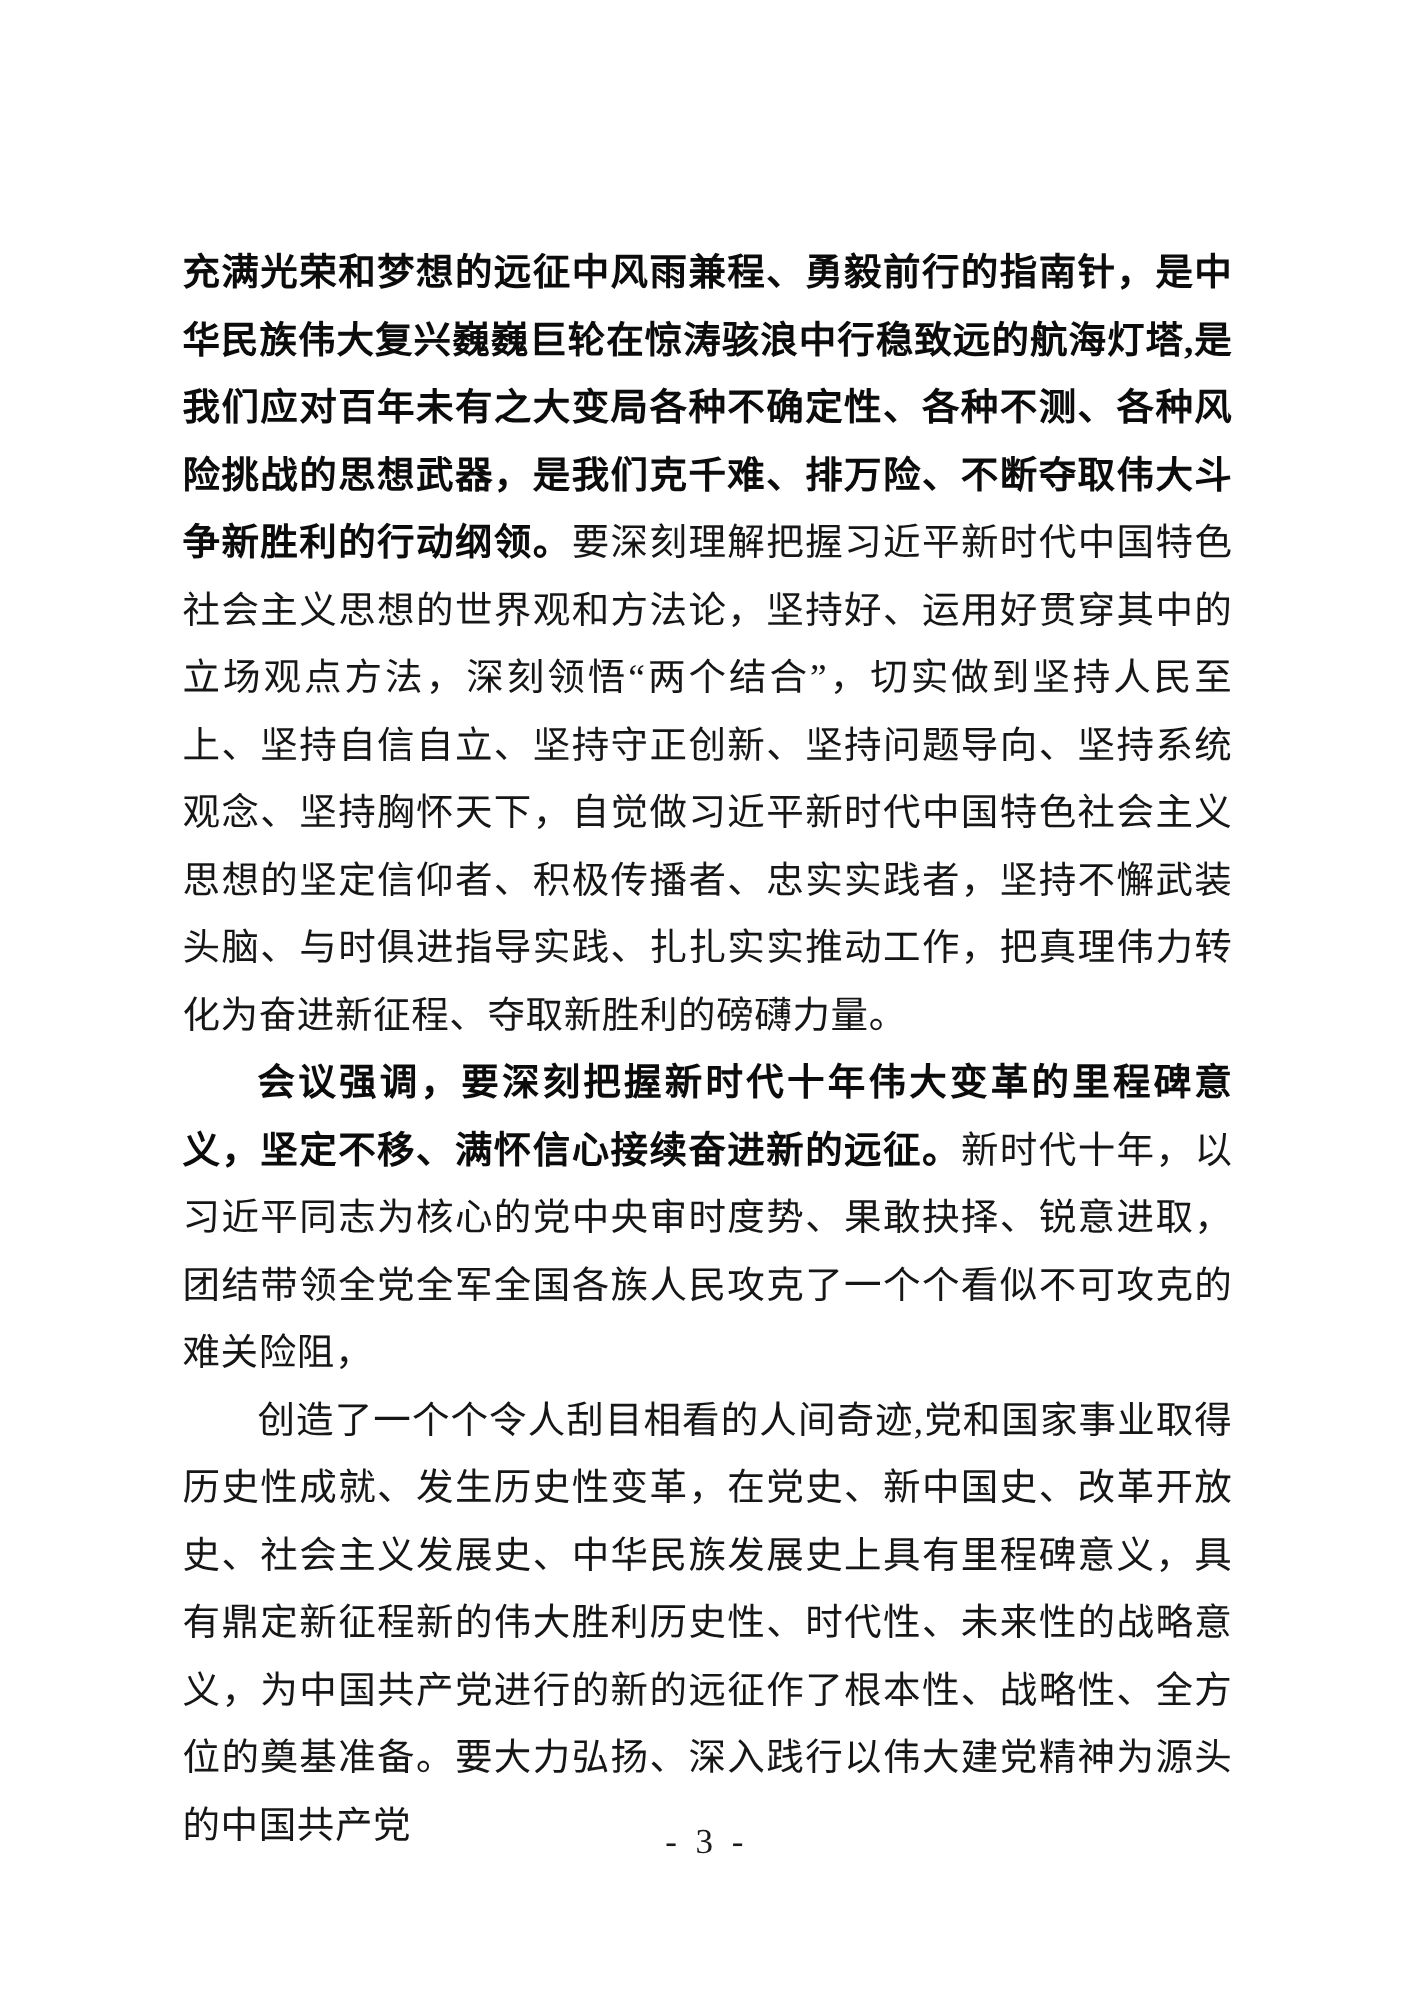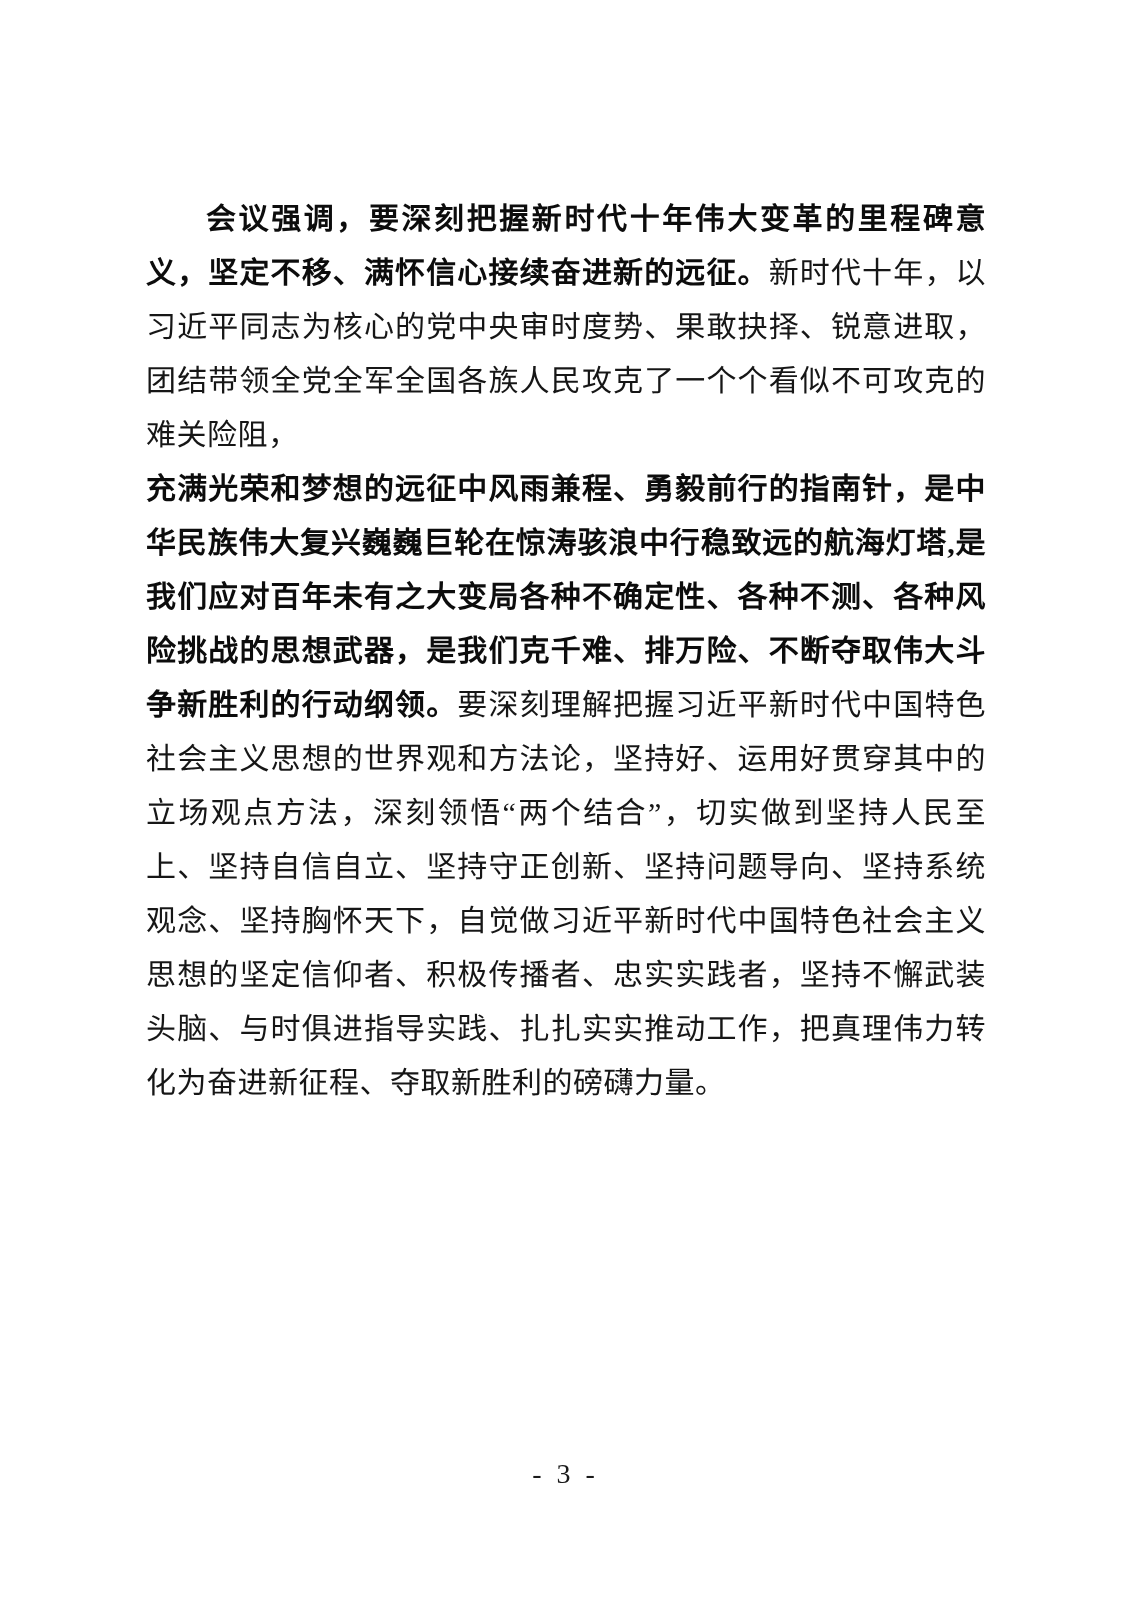--- a/index.html
+++ b/index.html
@@ -53,22 +53,23 @@
     font-family: "Liberation Serif", serif;
   }
 </style>
 </head>
 <body>
 
 <div class="page">
 
   <div class="content">
 
+    <p class="para"><span class="seg bold">充满光荣和梦想的远征中风雨兼程、勇毅前行的指南针，是中华民族伟大复兴巍巍巨轮在惊涛骇浪中行稳致远的航海灯塔,是我们应对百年未有之大变局各种不确定性、各种不测、各种风险挑战的思想武器，是我们克千难、排万险、不断夺取伟大斗争新胜利的行动纲领。</span><span class="seg">要深刻理解把握习近平新时代中国特色社会主义思想的世界观和方法论，坚持好、运用好贯穿其中的立场观点方法，深刻领悟“两个结合”，切实做到坚持人民至上、坚持自信自立、坚持守正创新、坚持问题导向、坚持系统观念、坚持胸怀天下，自觉做习近平新时代中国特色社会主义思想的坚定信仰者、积极传播者、忠实实践者，坚持不懈武装头脑、与时俱进指导实践、扎扎实实推动工作，把真理伟力转化为奋进新征程、夺取新胜利的磅礴力量。</span></p>
+
     <p class="para indent"><span class="seg bold">会议强调，要深刻把握新时代十年伟大变革的里程碑意义，坚定不移、满怀信心接续奋进新的远征。</span><span class="seg">新时代十年，以习近平同志为核心的党中央审时度势、果敢抉择、锐意进取，团结带领全党全军全国各族人民攻克了一个个看似不可攻克的难关险阻，</span></p>
 
-    <p class="para"><span class="seg bold">充满光荣和梦想的远征中风雨兼程、勇毅前行的指南针，是中华民族伟大复兴巍巍巨轮在惊涛骇浪中行稳致远的航海灯塔,是我们应对百年未有之大变局各种不确定性、各种不测、各种风险挑战的思想武器，是我们克千难、排万险、不断夺取伟大斗争新胜利的行动纲领。</span><span class="seg">要深刻理解把握习近平新时代中国特色社会主义思想的世界观和方法论，坚持好、运用好贯穿其中的立场观点方法，深刻领悟“两个结合”，切实做到坚持人民至上、坚持自信自立、坚持守正创新、坚持问题导向、坚持系统观念、坚持胸怀天下，自觉做习近平新时代中国特色社会主义思想的坚定信仰者、积极传播者、忠实实践者，坚持不懈武装头脑、与时俱进指导实践、扎扎实实推动工作，把真理伟力转化为奋进新征程、夺取新胜利的磅礴力量。</span></p>
-
+    <p class="para indent"><span class="seg">创造了一个个令人刮目相看的人间奇迹,党和国家事业取得历史性成就、发生历史性变革，在党史、新中国史、改革开放史、社会主义发展史、中华民族发展史上具有里程碑意义，具有鼎定新征程新的伟大胜利历史性、时代性、未来性的战略意义，为中国共产党进行的新的远征作了根本性、战略性、全方位的奠基准备。要大力弘扬、深入践行以伟大建党精神为源头的中国共产党</span></p>
 
   </div>
 
   <div class="footer">- 3 -</div>
 
 </div>
 
 </body></html>

